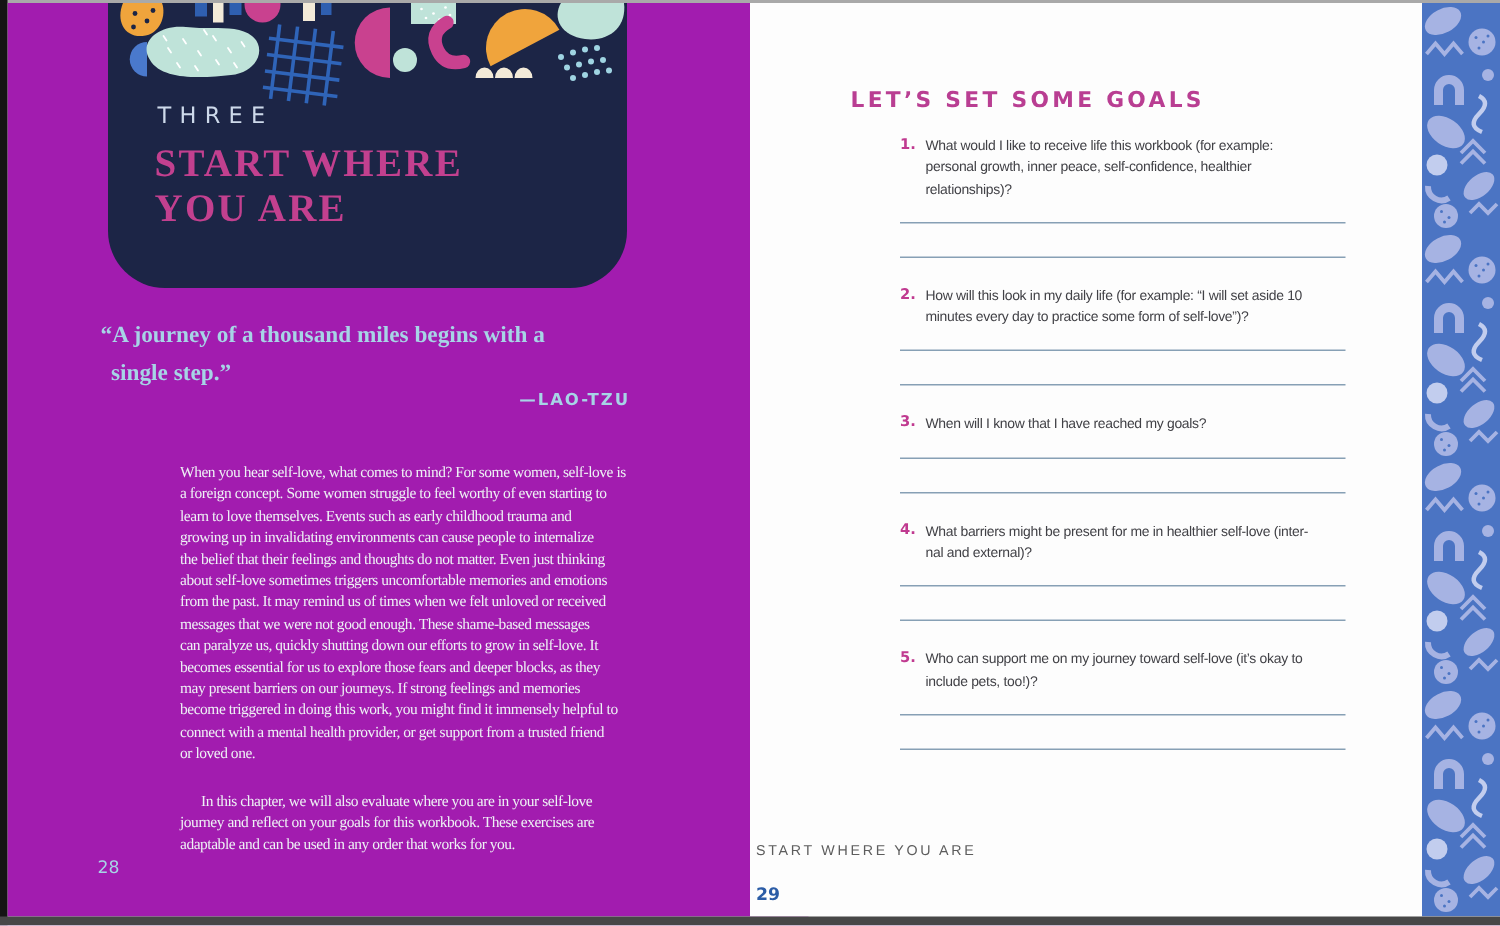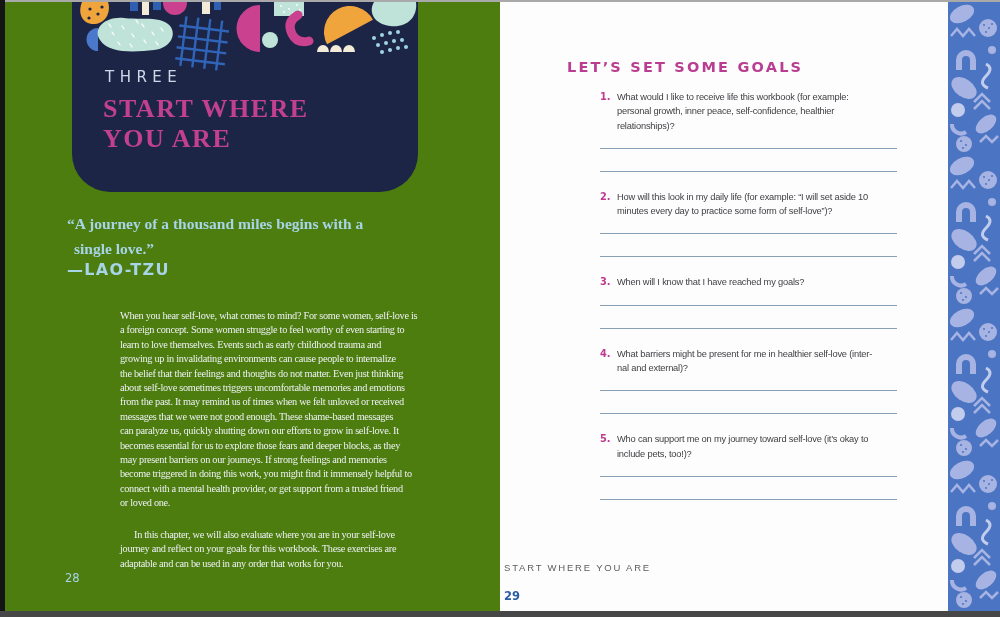--- a/index.html
+++ b/index.html
@@ -3,33 +3,33 @@
 <meta charset="utf-8">
 <style>
   html,body{margin:0;padding:0;background:#e8e8e8;}
   .stage{position:relative;width:1000px;height:617px;background:#fdfdfd;overflow:hidden;
          font-family:"Liberation Sans",sans-serif;}
   .frame-top{position:absolute;left:0;top:0;width:100%;height:2px;background:#a9a9a9;z-index:9;}
   .frame-bottom{position:absolute;left:0;bottom:0;width:100%;height:6px;background:#474747;z-index:9;}
   .frame-left{position:absolute;left:0;top:0;width:5px;height:100%;background:#141414;z-index:9;}
 
   
-  .left-page{position:absolute;left:5px;top:2px;width:534px;height:609px;background:#4d7c0f;}
+  .left-page{position:absolute;left:5px;top:2px;width:534px;height:609px;background:#a21caf;}
   .chapter-card{position:absolute;left:67px;top:0;width:346px;height:190px;background:#1c2546;
                 border-radius:0 0 38px 38px;overflow:hidden;}
   .card-shapes{position:absolute;left:-10px;top:0;}
   .chapter-number{position:absolute;left:33px;top:66px;font-size:15px;letter-spacing:5.5px;
                   color:#cdd9ea;font-family:"DejaVu Sans",sans-serif;}
   .chapter-title{position:absolute;left:31px;top:92px;font-size:26px;font-weight:bold;
                  letter-spacing:1.5px;line-height:30px;color:#c2408f;font-family:Liberation Serif, serif;}
   .pull-quote{position:absolute;left:62px;top:209px;width:370px;font-family:"Liberation Serif",serif;
               font-size:15.5px;line-height:25px;color:#a7d4e6;font-weight:bold;}
   .pull-quote .q2{padding-left:7px;}
-  .quote-attribution{position:absolute;left:62px;top:258px;width:353px;text-align:left;
-                     font-size:16px;font-weight:bold;letter-spacing:1.3px;color:#a7d4e6;
+  .quote-attribution{position:absolute;left:62px;top:258px;width:353px;text-align:right;
+                     font-size:11px;font-weight:bold;letter-spacing:1.3px;color:#a7d4e6;
                      font-family:"DejaVu Sans",sans-serif;}
   .body-text{position:absolute;left:98px;top:290px;width:356px;font-family:"Liberation Serif",serif;
              font-size:10.3px;letter-spacing:-0.3px;line-height:14.4px;color:#eef2f5;}
   .body-text p{margin:17px;white-space:pre-line;}
   .body-text p.indent{text-indent:14px;}
   .page-num-left{position:absolute;left:60px;top:557px;font-size:11.5px;font-weight:normal;
                  color:#a7d4e6;font-family:"DejaVu Sans",sans-serif;margin-top:12px;}
 
   
   .right-page{position:absolute;left:500px;top:2px;width:448px;height:609px;background:#fdfdfd;}
@@ -133,21 +133,21 @@
       </svg>
       <div class="chapter-number">THREE</div>
       <div class="chapter-title">
         <div>START WHERE</div>
         <div>YOU ARE</div>
       </div>
     </div>
 
     <div class="pull-quote">
       <div class="q1">“A journey of a thousand miles begins with a</div>
-      <div class="q2">single love.”</div>
+      <div class="q2">single step.”</div>
     </div>
     <div class="quote-attribution">—LAO-TZU</div>
 
     <div class="body-text">
       <p>When you hear self-love, what comes to mind? For some women, self-love is
 a foreign concept. Some women struggle to feel worthy of even starting to
 learn to love themselves. Events such as early childhood trauma and
 growing up in invalidating environments can cause people to internalize
 the belief that their feelings and thoughts do not matter. Even just thinking
 about self-love sometimes triggers uncomfortable memories and emotions

